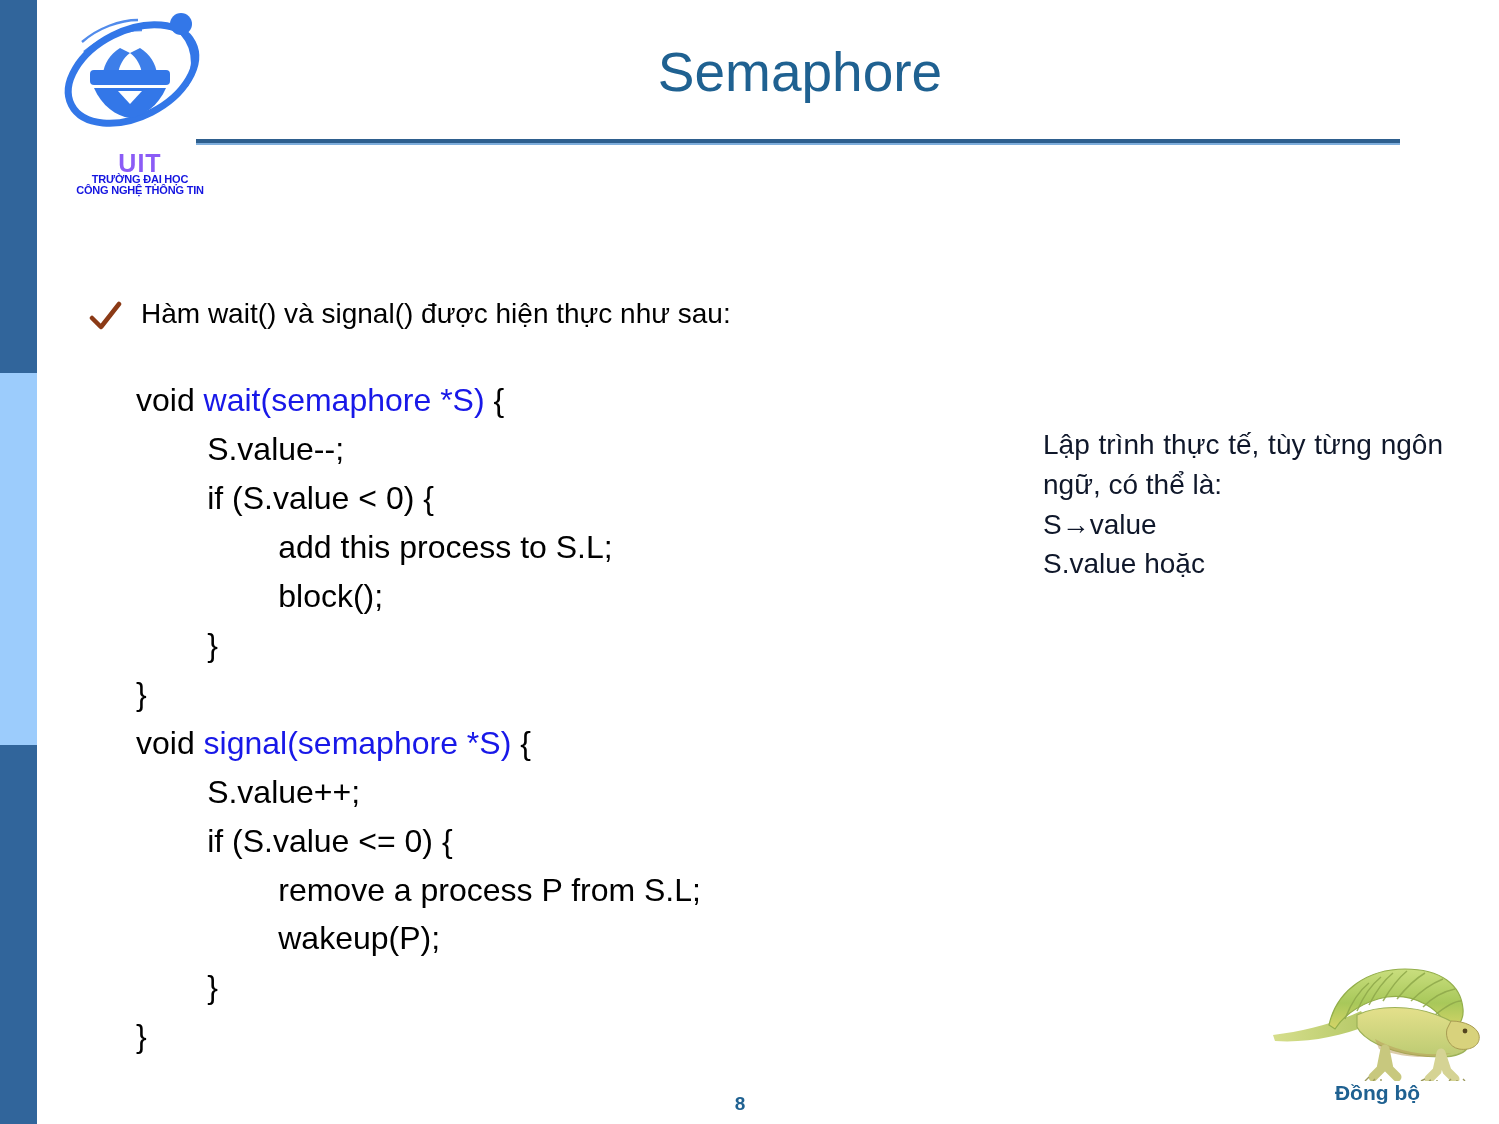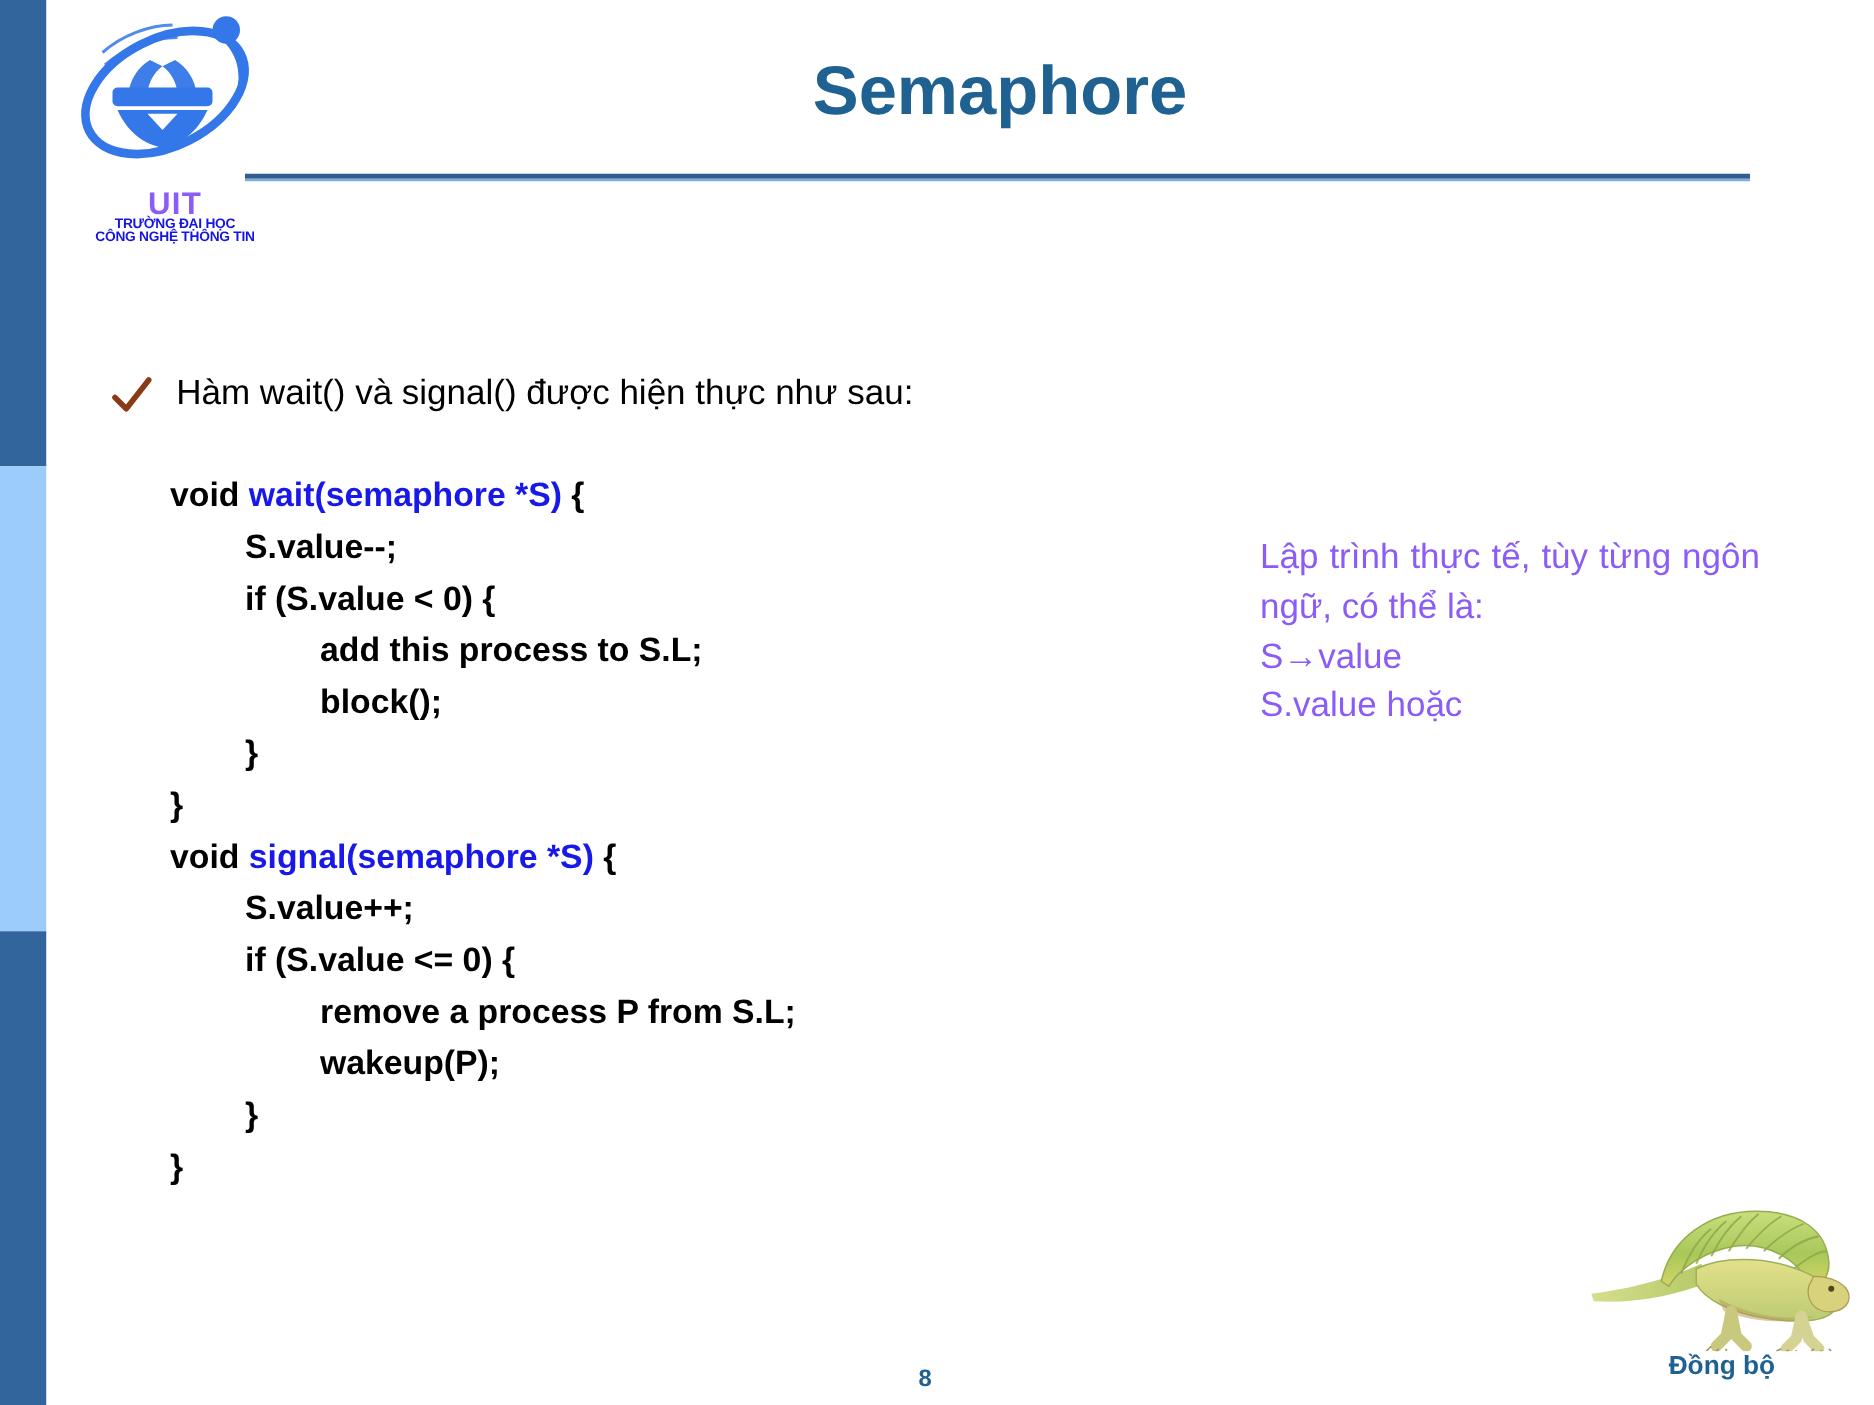--- a/index.html
+++ b/index.html
@@ -76,21 +76,21 @@
   }
 
   
   .title {
     position: absolute;
     left: 200px;
     top: 42px;
     width: 1200px;
     text-align: center;
     font-size: 55px;
-    font-weight: bold;
+    font-weight: normal;
     color: #1F6191;
     line-height: 1.1;
   }
   .title-rule {
     position: absolute;
     left: 196px;
     top: 139px;
     width: 1204px;
     height: 4px;
     background: #2E5F8E;
@@ -148,37 +148,36 @@
     font-size: 28px;
     color: #000000;
     line-height: 1.3;
   }
 
   
   .code-block {
     position: absolute;
     left: 136px;
     top: 376px;
-    font-size: 27px;
+    font-size: 32px;
     color: #000000;
     line-height: 1.53;
     white-space: pre;
-    font-weight: bold;
   }
   .code-line { white-space: pre; }
   .kw-blue { color: #1818E8; }
 
   
   .side-note {
     position: absolute;
-    left: 1008px;
+    left: 1043px;
     top: 425px;
     width: 400px;
     font-size: 28px;
-    color: #8b5cf6;
+    color: #0f172a;
     line-height: 1.42;
   }
   .side-note-just {
     text-align: justify;
     text-align-last: left;
   }
 
   
   .page-num {
     position: absolute;

